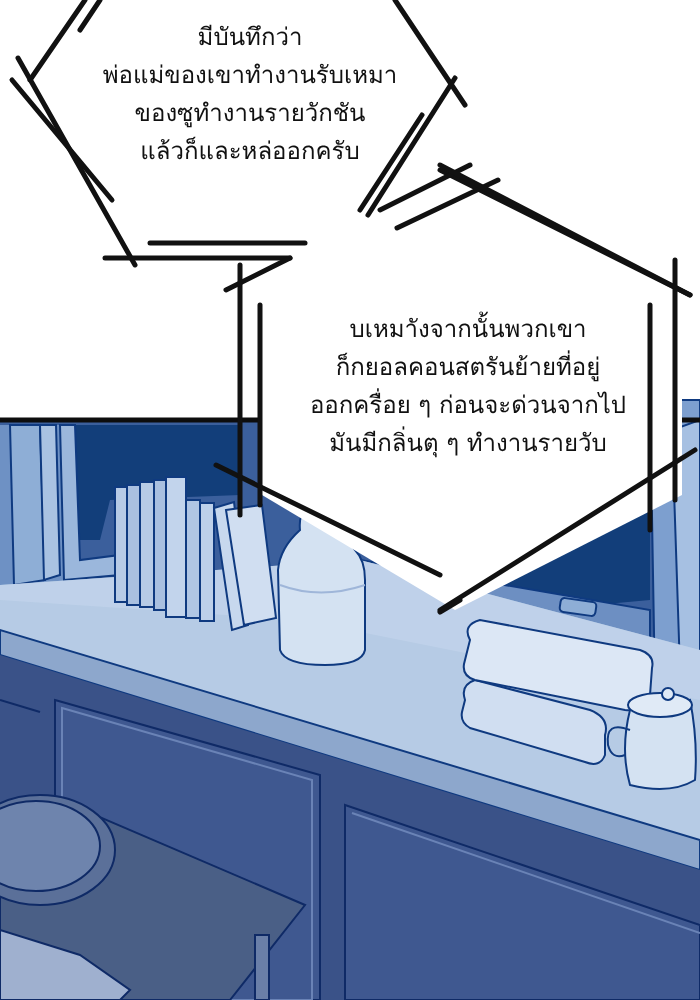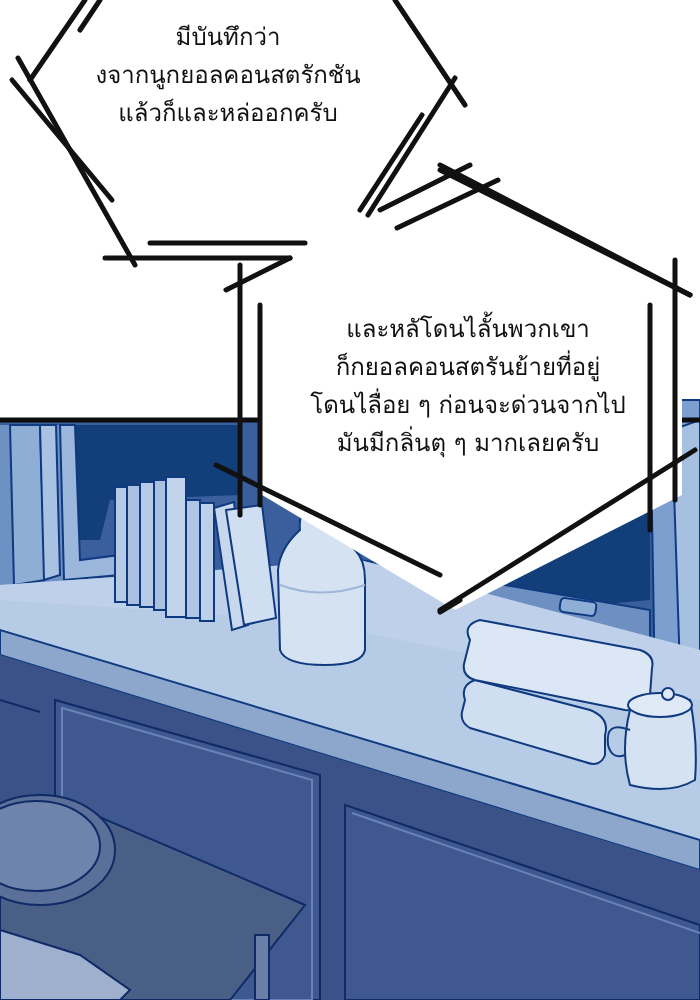--- a/index.html
+++ b/index.html
@@ -3,21 +3,21 @@
 <meta charset="utf-8">
 <style>
   html, body { margin:0; padding:0; background:#ffffff; }
   body { width:700px; height:1000px; position:relative; overflow:hidden;
          font-family:"DejaVu Sans","Liberation Sans",sans-serif; }
   #scene { position:absolute; left:0; top:0; width:700px; height:1000px; }
   .bubble-text { position:absolute; color:#111; text-align:center;
                  font-family:"DejaVu Sans","Liberation Sans",sans-serif;
                  font-size:24px; line-height:38px; font-weight:500; }
   .bubble-text div { white-space:nowrap; }
-  #bubble1-text { left:8px; top:18px; width:440px; }
+  #bubble1-text { left:30px; top:18px; width:440px; }
   #bubble2-text { left:268px; top:310px; width:400px; }
 </style>
 </head>
 <body>
 
 <svg id="scene" viewBox="0 0 700 1000" xmlns="http://www.w3.org/2000/svg">
 
   <rect x="0" y="0" width="700" height="420" fill="#ffffff"></rect>
 
   <g>
@@ -126,22 +126,23 @@
 
       <line x1="380" y1="210" x2="470" y2="165"></line>
       <line x1="397" y1="228" x2="498" y2="180"></line>
       <line x1="440" y1="165" x2="690" y2="295"></line>
     </g>
   </g>
 </svg>
 
 <div id="bubble1-text" class="bubble-text">
   <div>มีบันทึกว่า</div>
-  <div>งจากนูกยอลคอนสตรักชัน</div>
+  <div>พ่อแม่ของเขาทำงานรับเหมา</div>
+  <div>ของซูทำงานรายวักชัน</div>
   <div>แล้วก็และหล่ออกครับ</div>
 </div>
 
 <div id="bubble2-text" class="bubble-text">
-  <div>และหลัโดนไลั้นพวกเขา</div>
+  <div>บเหมาังจากนั้นพวกเขา</div>
   <div>ก็กยอลคอนสตรันย้ายที่อยู่</div>
-  <div>โดนไลื่อย ๆ ก่อนจะด่วนจากไป</div>
-  <div>มันมีกลิ่นตุ ๆ มากเลยครับ</div>
+  <div>ออกครื่อย ๆ ก่อนจะด่วนจากไป</div>
+  <div>มันมีกลิ่นตุ ๆ ทำงานรายวับ</div>
 </div>
 
 </body></html>

